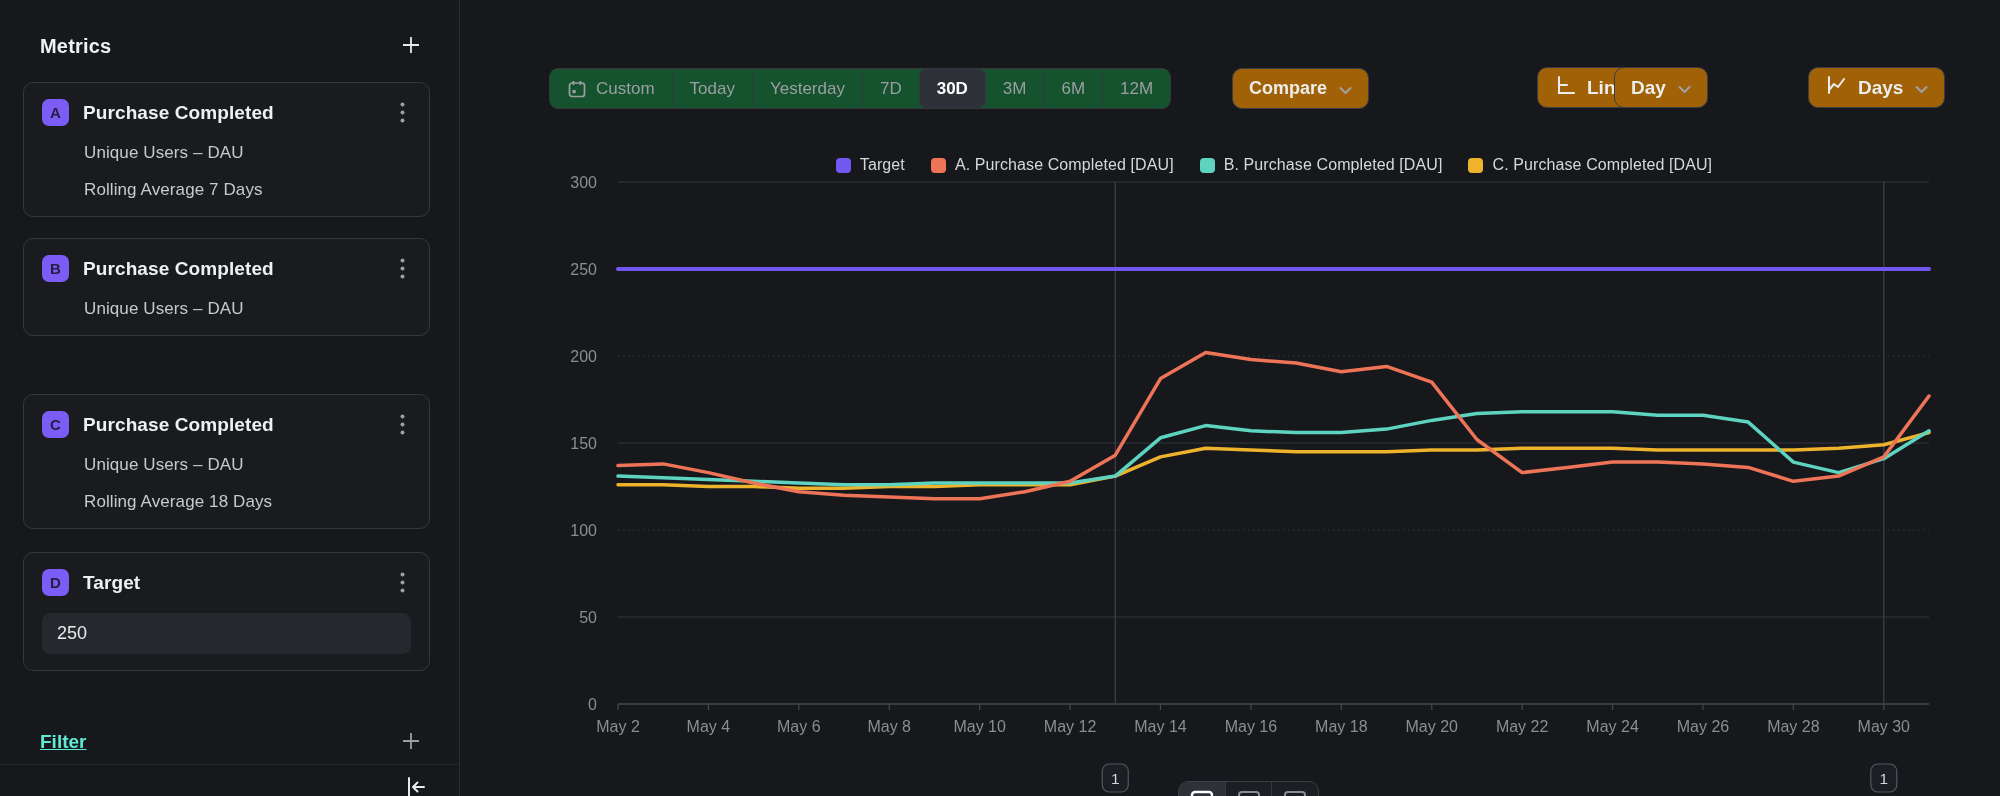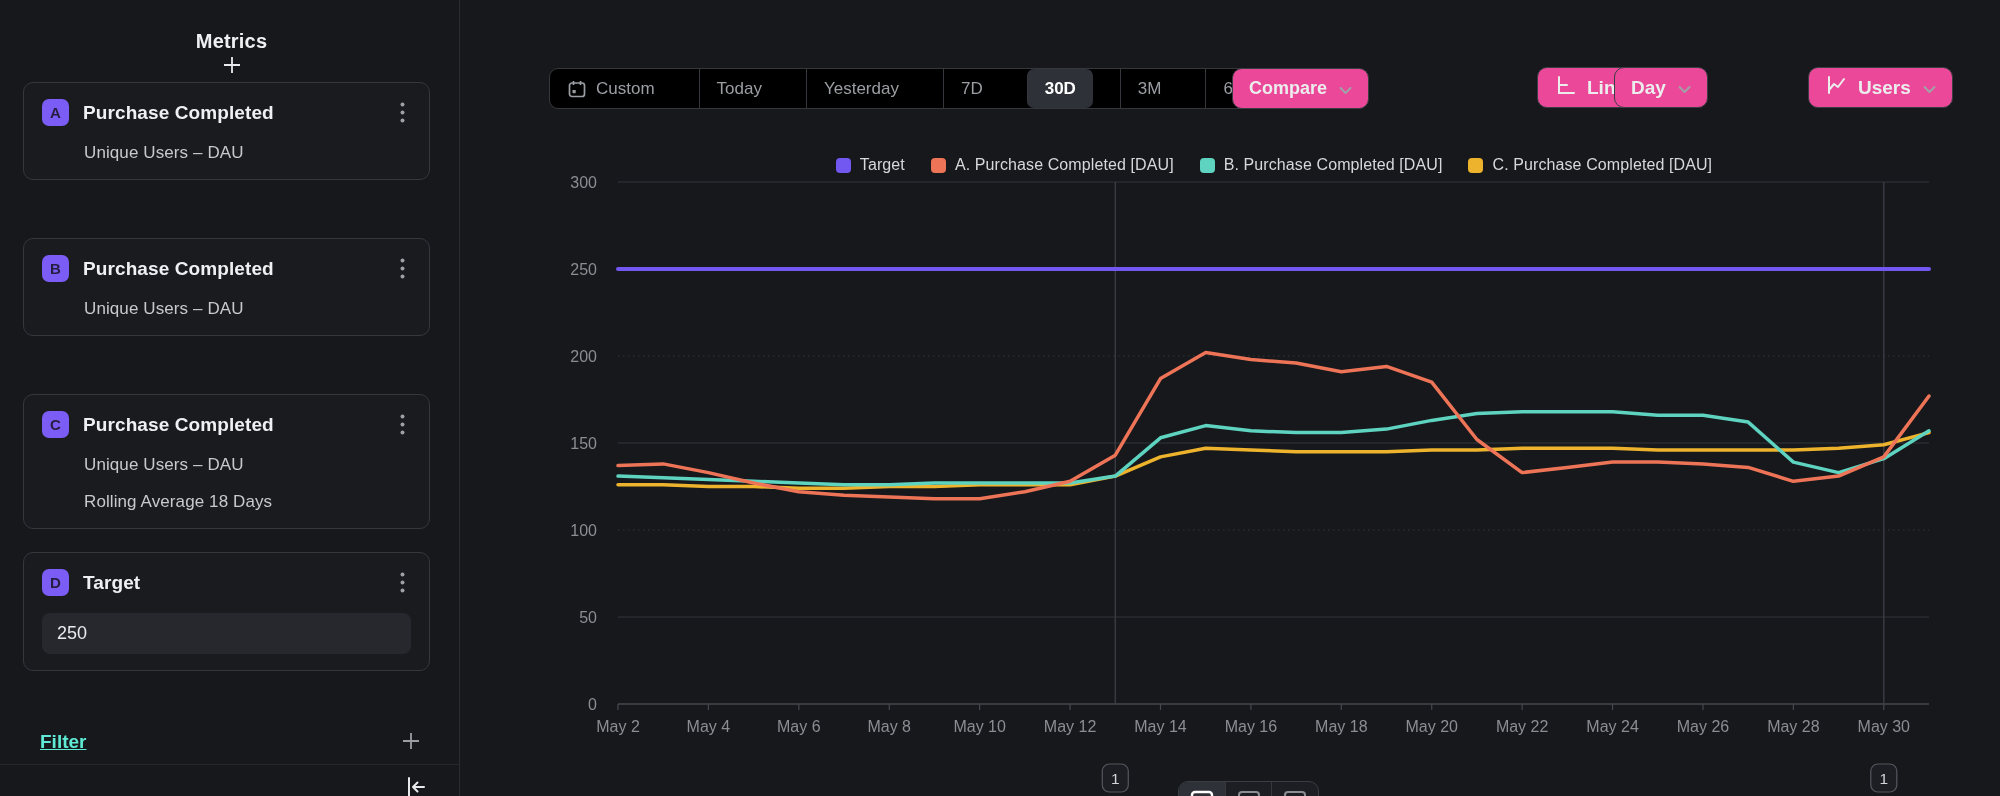--- a/index.html
+++ b/index.html
@@ -1,43 +1,43 @@
 <!DOCTYPE html>
 <html><head>
 <meta charset="utf-8">
 <style>
   html,body{margin:0;padding:0;background:#101114;}
   .stage{position:relative;width:2000px;height:796px;background:#17181c;overflow:hidden;
          font-family:"Liberation Sans","DejaVu Sans",sans-serif;color:#eef0f2;}
   
   .sidebar{position:absolute;left:0;top:0;width:460px;height:796px;border-right:1px solid #2a2c31;box-sizing:border-box;}
-  .side-header{position:absolute;left:40px;right:36px;top:30px;height:32px;display:flex;align-items:center;justify-content:space-between;flex-direction:column;}
+  .side-header{position:absolute;left:40px;right:36px;top:30px;height:32px;display:flex;align-items:center;justify-content:space-between;}
   .side-title{font-size:20px;font-weight:700;letter-spacing:.2px;}
   .icon-btn{background:none;border:none;padding:0;cursor:pointer;display:flex;align-items:center;justify-content:center;}
   .card{position:absolute;left:23px;width:407px;border:1px solid #34373c;border-radius:10px;box-sizing:border-box;background:#191b1f;padding:16px 18px;}
   .card-head{display:flex;align-items:center;gap:14px;}
   .badge{width:27px;height:27px;border-radius:7px;background:#7b5cf5;color:#241e40;font-size:15px;font-weight:700;
          display:flex;align-items:center;justify-content:center;flex:0 0 auto;}
   .card-title{font-size:19px;font-weight:700;flex:1;letter-spacing:.1px;}
   .kebab{width:18px;height:22px;display:flex;align-items:center;justify-content:center;cursor:pointer;}
   .card-row{margin-left:42px;margin-top:17px;font-size:17px;color:#c7c9cc;letter-spacing:.1px;}
   .target-input{display:block;width:100%;box-sizing:border-box;margin-top:17px;height:41px;border:none;border-radius:8px;
                 background:#26282e;color:#e9eaec;font-size:18px;padding:0 15px;font-family:inherit;outline:none;}
   .filter-row{position:absolute;left:40px;right:36px;top:726px;height:32px;display:flex;align-items:center;justify-content:space-between;}
   .filter-title{font-size:19px;font-weight:700;color:#5eead4;text-decoration:underline;}
   .side-footer-divider{position:absolute;left:0;top:764px;width:459px;height:1px;background:#26282b;}
   .collapse-btn{position:absolute;right:30px;top:774px;}
   
   .seg{position:absolute;left:549px;top:68px;height:41px;display:inline-flex;border:1px solid #34373c;border-radius:9px;
-       overflow:hidden;box-sizing:border-box;background:#000000;gap:27px;}
+       overflow:hidden;box-sizing:border-box;background:#14532d;}
   .seg-item{display:flex;align-items:center;gap:9px;padding:0 17px;font-size:17px;color:#9b9ea3;cursor:pointer;
             border-left:1px solid #34373c;white-space:nowrap;}
   .seg-item:first-child{border-left:none;}
   .seg-item.selected{background:#2e3138;color:#ffffff;font-weight:700;border-radius:7px;}
-  .btn{position:absolute;height:41px;box-sizing:border-box;border:1px solid #3a3d43;border-radius:10px;background:#ec4899;
+  .btn{position:absolute;height:41px;box-sizing:border-box;border:1px solid #3a3d43;border-radius:10px;background:#a16207;
        display:inline-flex;align-items:center;gap:10px;padding:0 16px;font-size:19px;font-weight:700;color:#eceded;cursor:pointer;
        font-family:inherit;}
   .btn .chev{margin-left:2px;}
   
   .legend{position:absolute;left:618px;width:1312px;top:152px;height:26px;display:flex;align-items:center;justify-content:center;gap:26px;}
   .legend-item{display:flex;align-items:center;gap:9px;cursor:pointer;}
   .legend-swatch{width:15px;height:15px;border-radius:4px;flex:0 0 auto;}
   .legend-label{font-size:16px;color:#d6d8da;letter-spacing:.1px;}
   
   .chart-svg{position:absolute;left:460px;top:130px;}
@@ -71,20 +71,21 @@
         <span class="card-title">Purchase Completed</span>
         <span class="kebab">
           <svg width="5" height="21" viewBox="0 0 5 21">
               <circle cx="2.5" cy="2.5" r="2" fill="#9da0a5"></circle>
               <circle cx="2.5" cy="10.5" r="2" fill="#9da0a5"></circle>
               <circle cx="2.5" cy="18.5" r="2" fill="#9da0a5"></circle>
             </svg>
         </span>
       </div>
       <div class="card-row">Unique Users – DAU</div>
+      <div class="card-row">Rolling Average 7 Days</div>
     </div>
 
     <div class="card" style="top:238px;">
       <div class="card-head">
         <span class="badge">B</span>
         <span class="card-title">Purchase Completed</span>
         <span class="kebab">
           <svg width="5" height="21" viewBox="0 0 5 21">
               <circle cx="2.5" cy="2.5" r="2" fill="#9da0a5"></circle>
               <circle cx="2.5" cy="10.5" r="2" fill="#9da0a5"></circle>
@@ -212,21 +213,21 @@
         </svg>
     </span>
   </button>
 
   <button class="btn" style="left:1808px;top:67px;">
     <span>
       <svg width="23" height="23" viewBox="0 0 23 23">
           <path d="M4 3v16M4 16l5-6 4 3 6-8" stroke="#eceded" stroke-width="2" fill="none" stroke-linecap="round" stroke-linejoin="round"></path>
         </svg>
     </span>
-    <span>Users</span>
+    <span>Days</span>
     <span class="chev">
       <svg width="13" height="9" viewBox="0 0 13 9">
           <path d="M1.5 2l5 5 5-5" stroke="#9fa2a7" stroke-width="2" fill="none" stroke-linecap="round" stroke-linejoin="round"></path>
         </svg>
     </span>
   </button>
 
   <div class="legend" id="legend">
       <div class="legend-item">
         <span class="legend-swatch" style="background: rgb(114, 87, 240);"></span>

